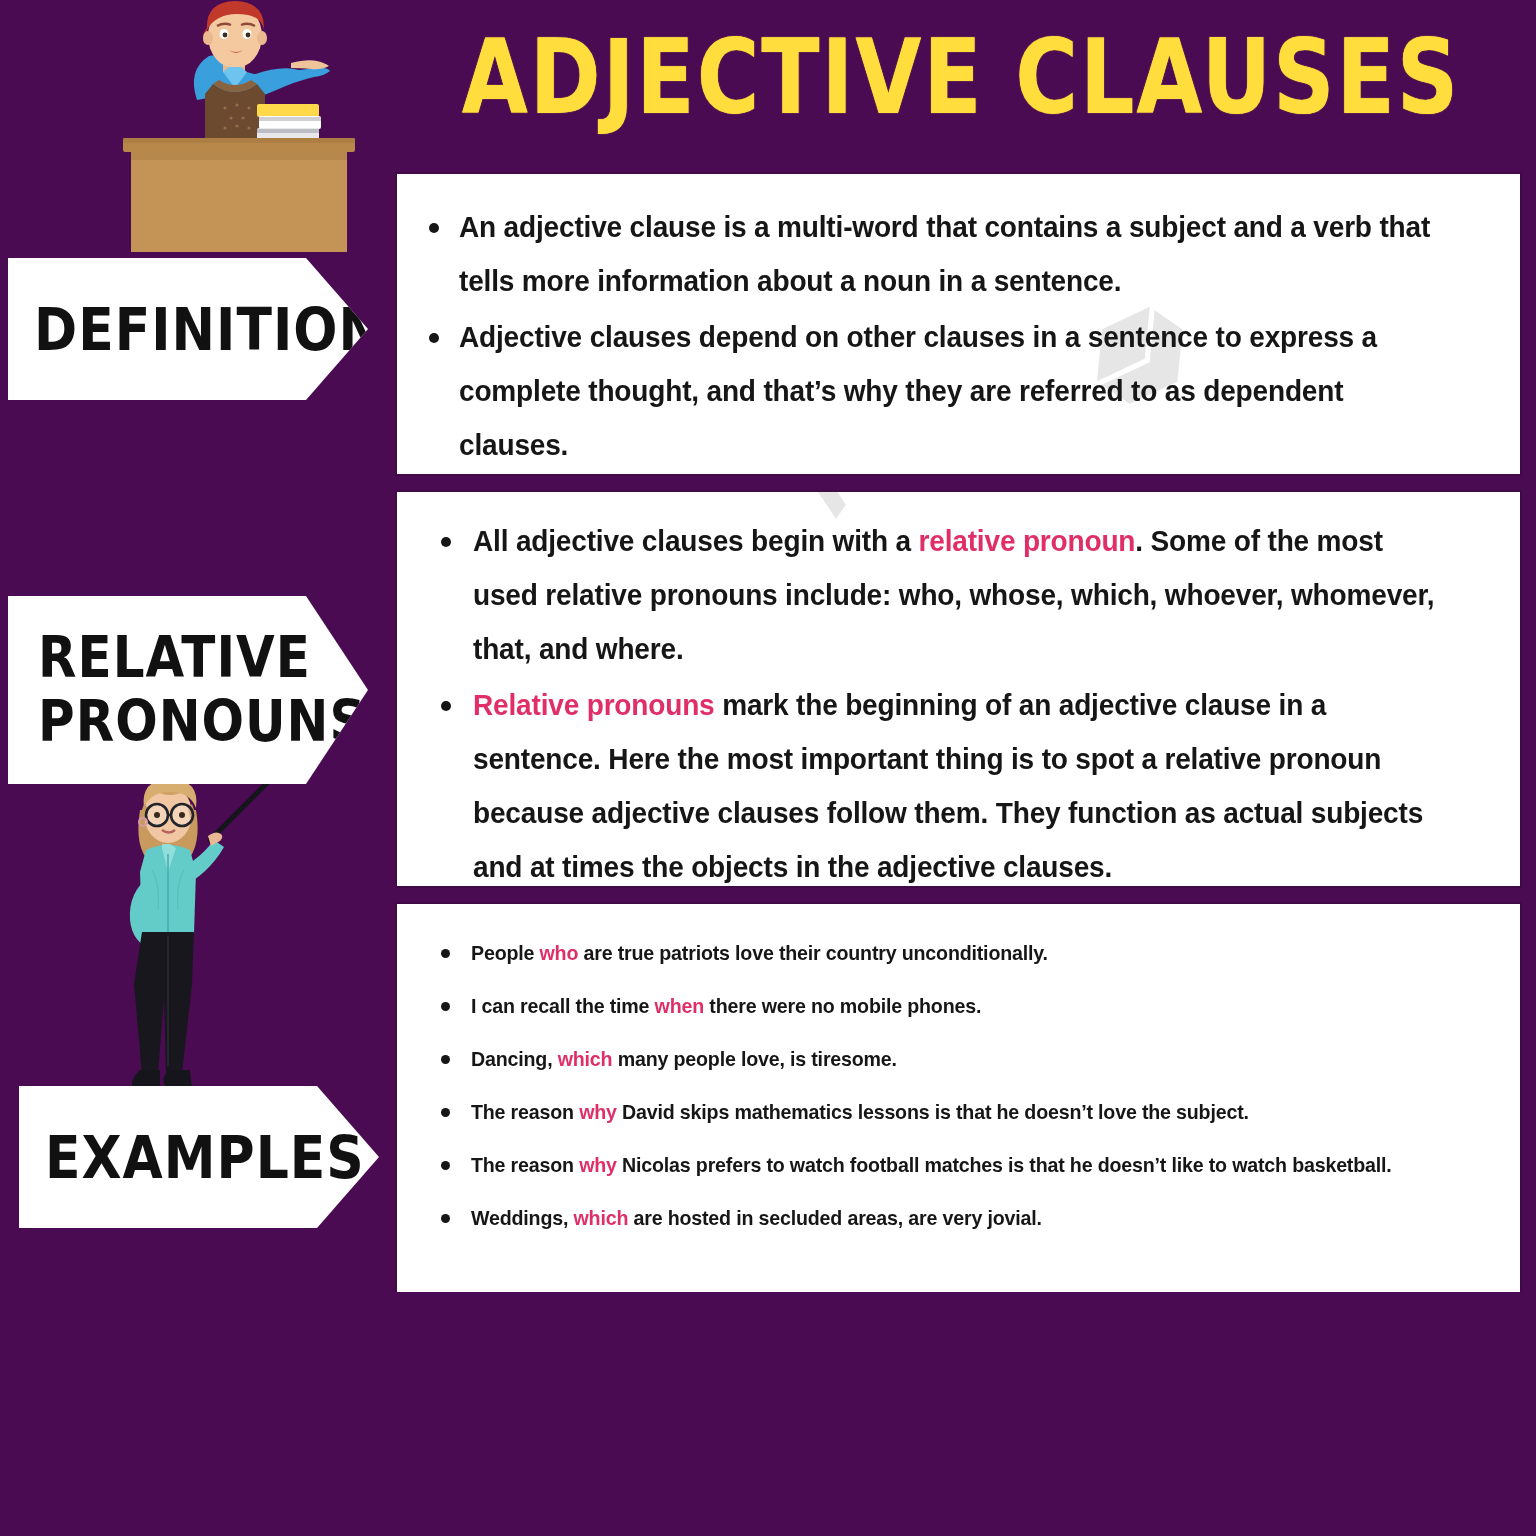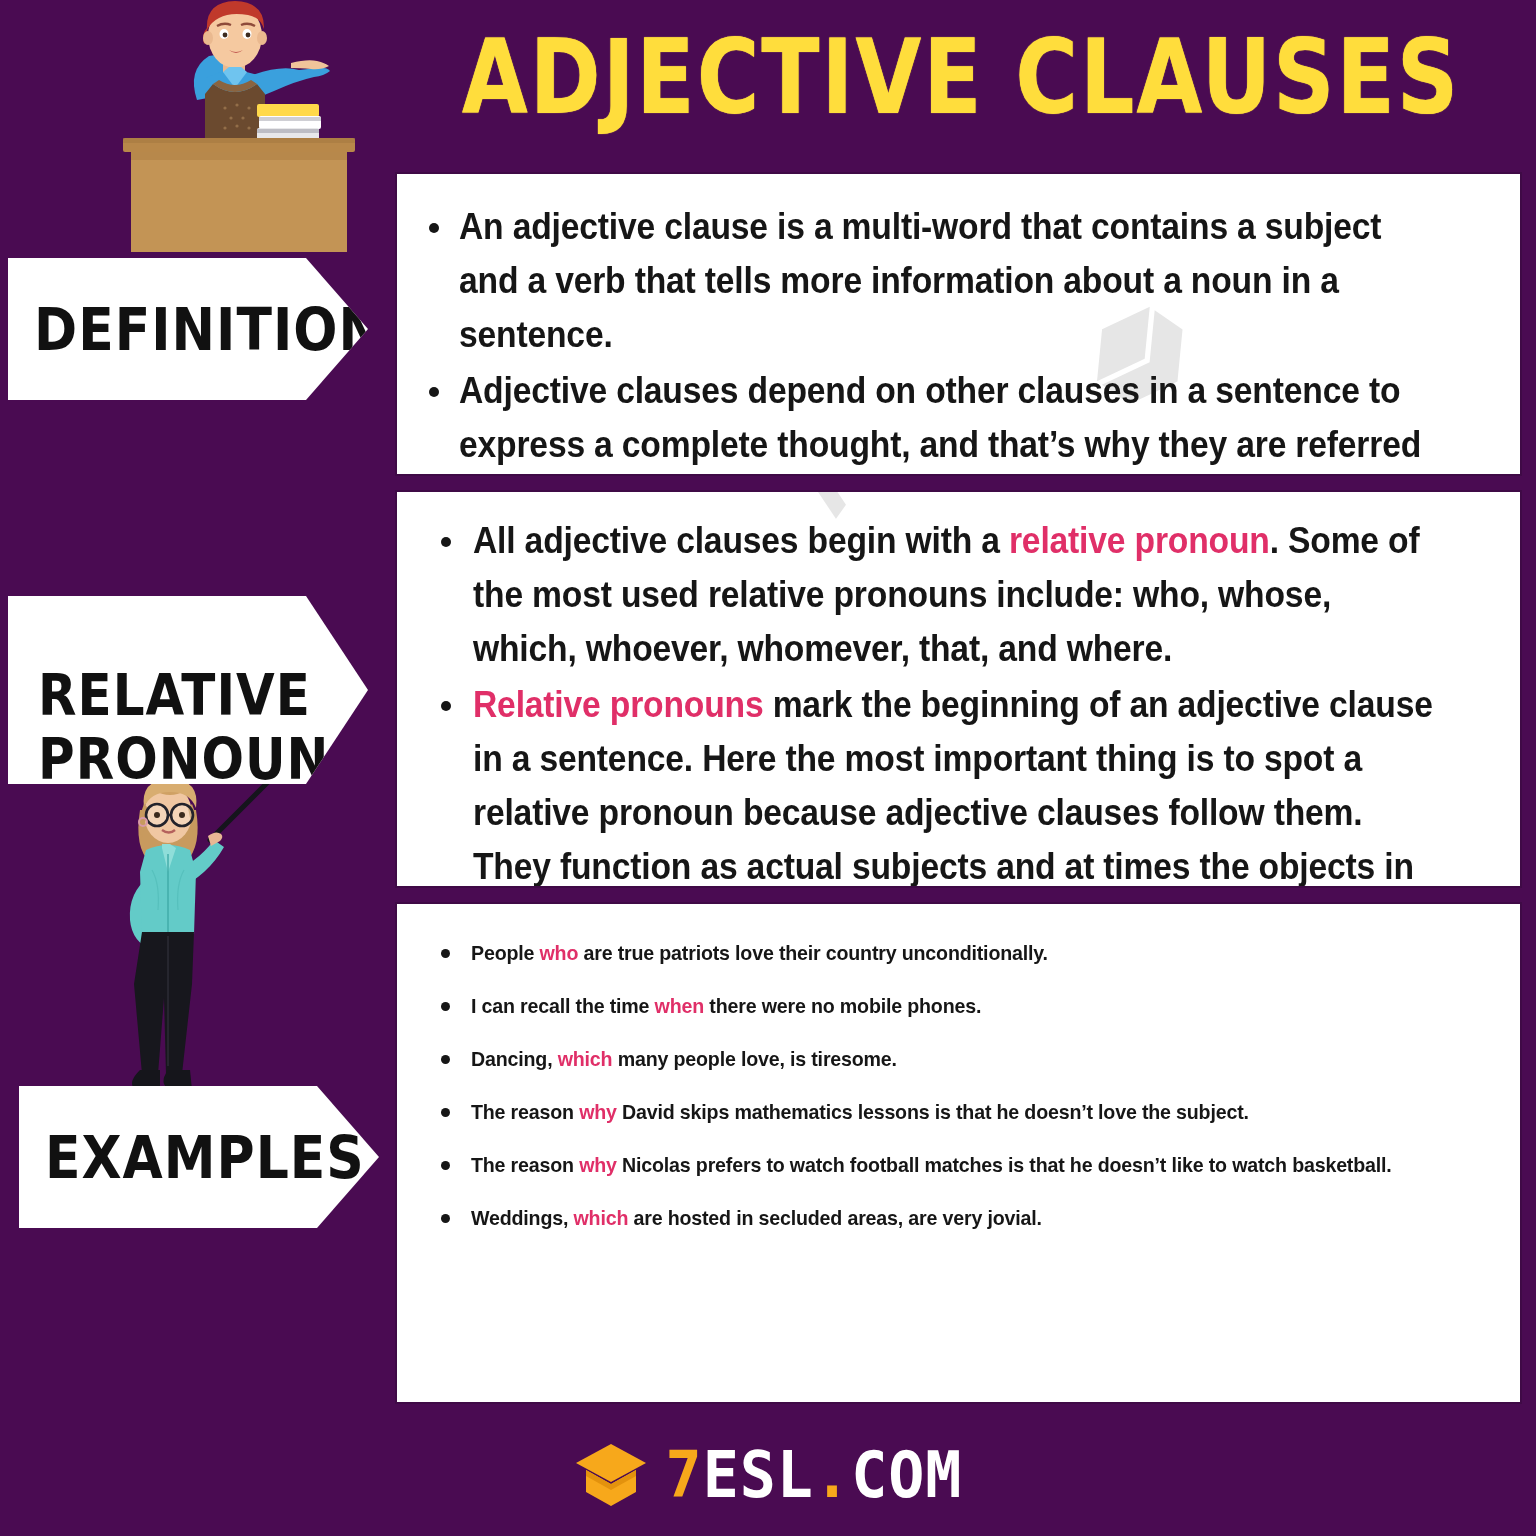--- a/index.html
+++ b/index.html
@@ -2,21 +2,21 @@
 <html><head>
 <meta charset="utf-8">
 <style>
   html,body{margin:0;padding:0;}
   body{
     width:1536px;height:1536px;overflow:hidden;
     background:#4a0b52;
     font-family:"Liberation Sans", sans-serif;
     -webkit-font-smoothing:antialiased;
   }
-  #stage{position:relative;width:1536px;height:1536px;background:#4a0b52;overflow:hidden;}
+  #stage{position:relative;width:1536px;height:1292px;background:#4a0b52;overflow:hidden;}
 
   
   .title{
     position:absolute;left:400px;top:18px;width:1122px;height:118px;
     display:flex;align-items:center;justify-content:center;
     color:#ffdd3c;
     font-family:"DejaVu Sans", sans-serif;
     font-weight:bold;
     font-size:92px;
     letter-spacing:2px;
@@ -40,21 +40,21 @@
     font-family:"DejaVu Sans", sans-serif;
     font-weight:bold;
     line-height:1.12;
     letter-spacing:1px;
     transform:scaleY(1.14);
     transform-origin:left center;
   }
   #banner-definition{left:8px;top:246px;width:360px;height:142px;margin-top:12px;}
   #banner-definition .btxt{font-size:52px;padding-left:26px;}
 
-  #banner-relative{left:8px;top:596px;width:360px;height:188px;align-items:flex-end;}
+  #banner-relative{left:8px;top:596px;width:360px;height:188px;}
   #banner-relative .btxt{font-size:50px;padding-left:30px;}
 
   #banner-examples{left:8px;top:1086px;width:360px;height:142px;margin-left:11px;}
   #banner-examples .btxt{font-size:52px;padding-left:26px;}
 
   
   .illus{position:absolute;z-index:4;}
   #illus-male{left:85px;top:0px;width:300px;height:252px;}
   #illus-female{left:90px;top:770px;width:215px;height:330px;}
 
@@ -84,21 +84,21 @@
   }
   .bullets li:before{
     content:"";
     position:absolute;
     background:#161616;
     border-radius:50%;
   }
 
   
   .bl-big{padding:26px 18px 0 62px;}
-  .bl-big li{font-size:36px;line-height:54px;margin-bottom:2px;text-decoration:underline;}
+  .bl-big li{font-size:30px;line-height:54px;margin-bottom:2px;text-decoration:underline;}
   .bl-big li:before{width:10px;height:10px;left:-30px;top:23px;}
 
   #panel-relative .bl-big{padding-top:22px;padding-left:76px;}
   #panel-relative .bl-big li:before{left:-32px;}
 
   
   .bl-ex{padding:22px 18px 0 74px;}
   .bl-ex li{font-size:21px;line-height:53px;}
   .bl-ex li:before{width:9px;height:9px;left:-30px;top:23px;}
 

